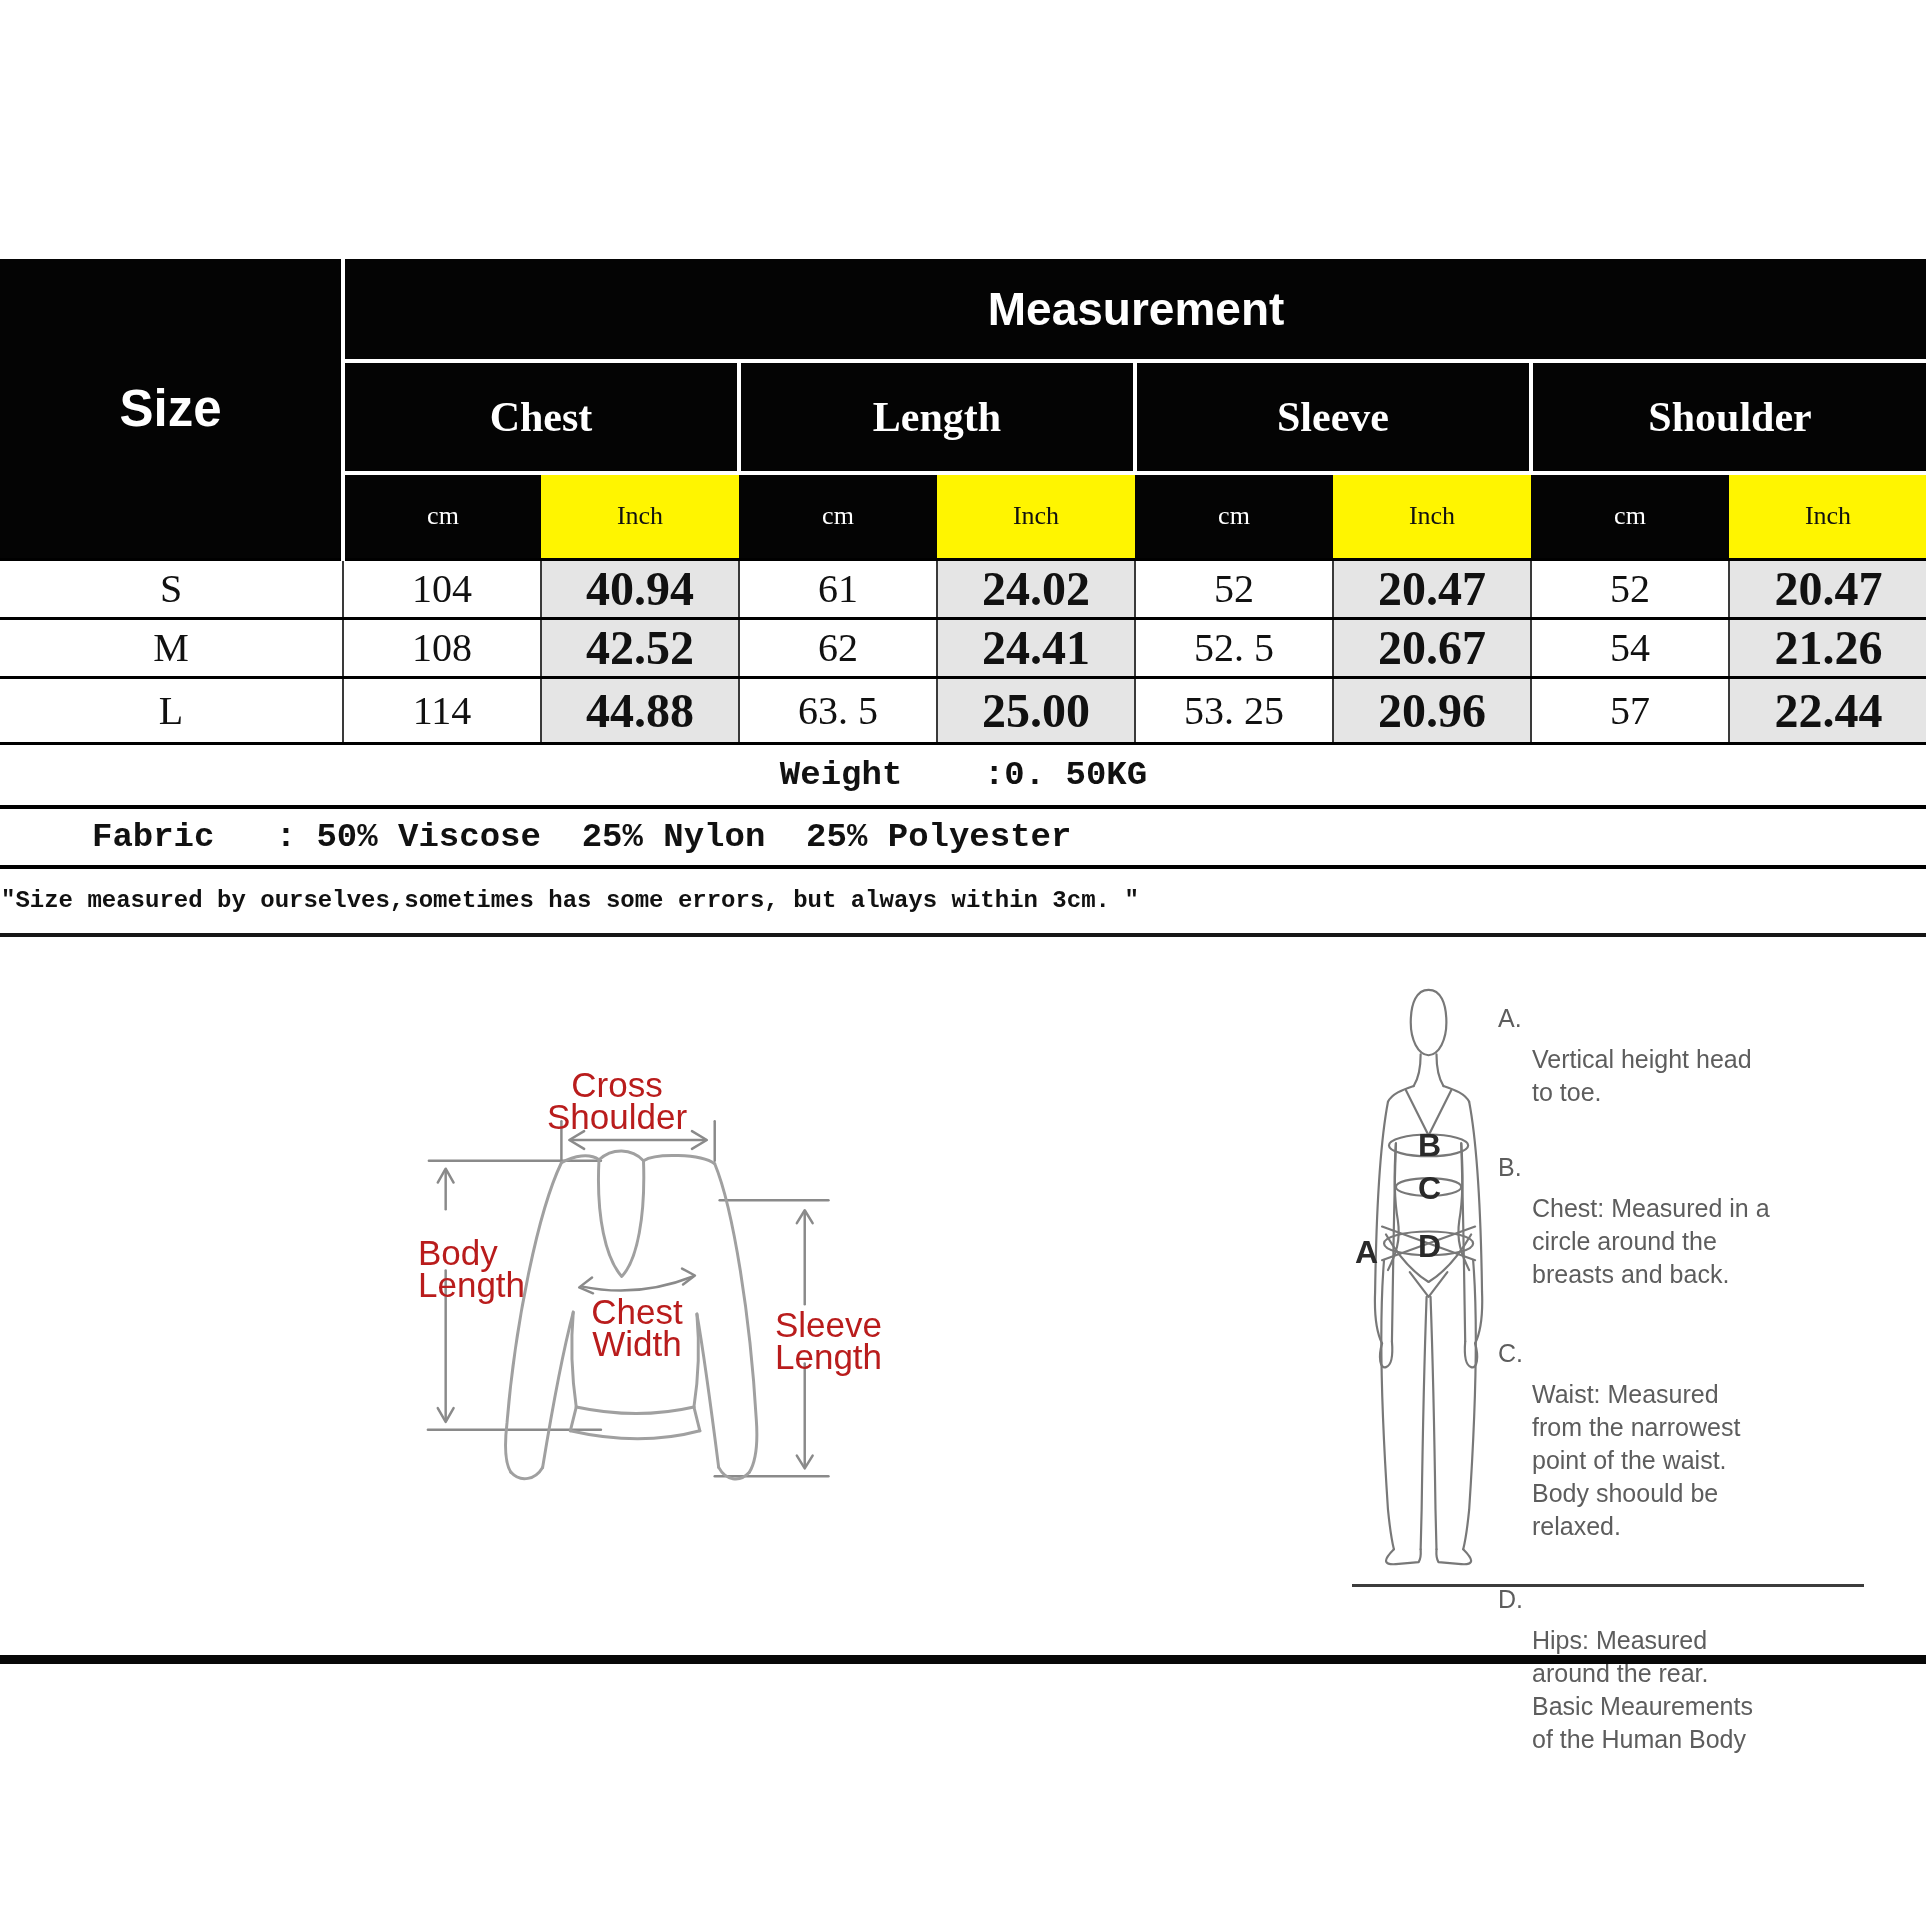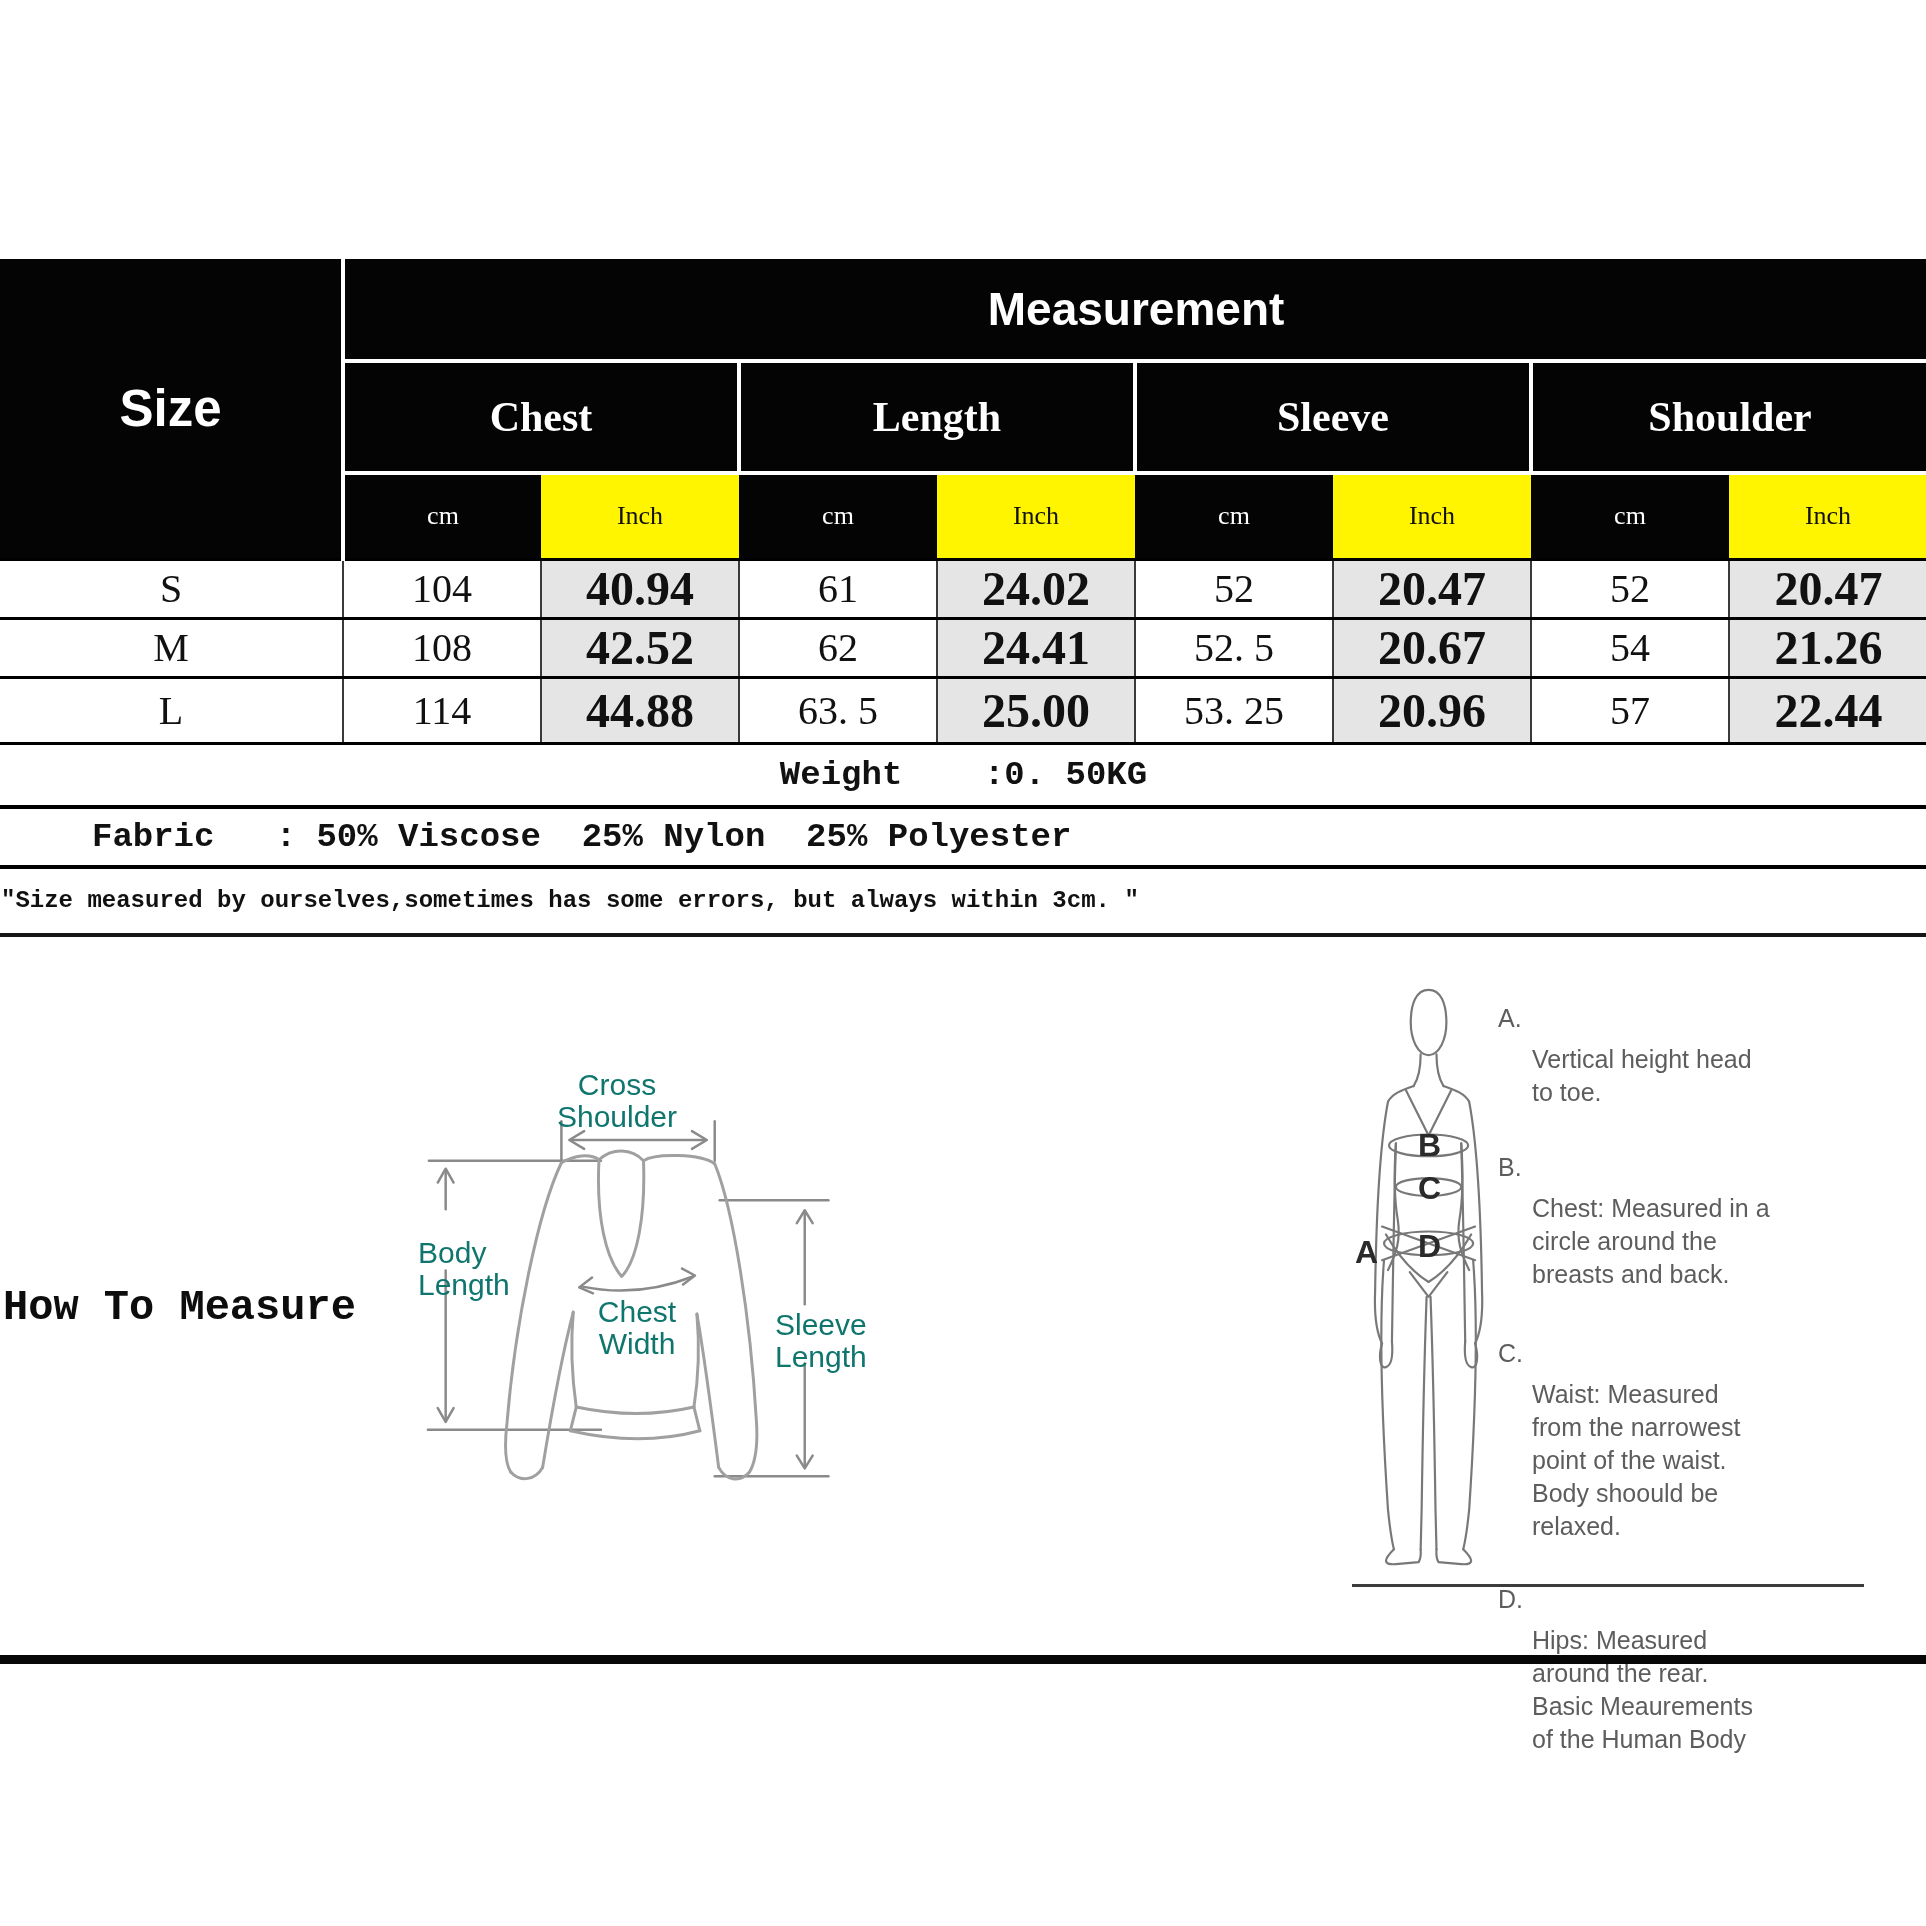--- a/index.html
+++ b/index.html
@@ -35,21 +35,21 @@
   #weight-row{height:60px;display:flex;align-items:center;justify-content:center;font-size:34px;}
   #fabric-row{height:56px;border-top:4px solid #000;border-bottom:4px solid #000;
               display:flex;align-items:center;padding-left:92px;font-size:34px;}
   #note-row{height:64px;border-bottom:4px solid #161616;display:flex;align-items:center;
             padding-left:1px;font-size:24px;}
 
   
   .abs{position:absolute;}
   #how-to{left:3px;top:1284px;font-family:"Liberation Mono",monospace;font-weight:bold;
           font-size:42px;color:#0d0d0d;letter-spacing:0px;}
-  .sketch-label{font-family:"Liberation Sans",sans-serif;color:#0f766e;font-size:30px;
+  .sketch-label{font-family:"Liberation Sans",sans-serif;color:#b91c1c;font-size:35px;
                 line-height:32px;white-space:pre-line;text-align:center;}
   .sketch-label.left{text-align:left;}
   .fig-letter{font-family:"Liberation Sans",sans-serif;font-weight:bold;font-size:32px;color:#2a2a2a;}
   #measure-notes{left:1498px;top:1002px;width:297px;font-family:"Liberation Sans",sans-serif;
                  color:#5d5d5d;font-size:25px;line-height:33px;}
   .note-item{display:flex;}
   .note-item .ltr{width:34px;flex:0 0 34px;}
   .note-item .txt{white-space:pre-line;margin-top:41px;}
   #short-line{left:1352px;top:1584px;width:512px;height:3px;background:#3c3c3c;}
   #thick-line{left:0;top:1655px;width:1927px;height:9px;background:#070707;}
@@ -130,21 +130,20 @@
         <td class="in-val">22.44</td>
       </tr>
     </tbody>
       </table>
 
     <div id="weight-row" class="mono">Weight    :0. 50KG</div>
     <div id="fabric-row" class="mono">Fabric   : 50% Viscose  25% Nylon  25% Polyester</div>
     <div id="note-row" class="mono">″Size measured by ourselves,sometimes has some errors, but always within 3cm. ″</div>
   </div>
 
-  <div id="how-to" class="abs">How To Measure</div>
 
   <svg class="abs" style="left:396px;top:1049px;" width="495" height="455" viewBox="0 0 500 460">
 
     <path class="an" d="M167,73 V113"></path>
     <path class="an" d="M322,73 V113"></path>
     <path class="an" d="M176,92 H313"></path>
     <path class="an" d="M190,83 L175,92 L190,101"></path>
     <path class="an" d="M299,83 L314,92 L299,101"></path>
 
     <path class="an" d="M33,113 H207"></path>

